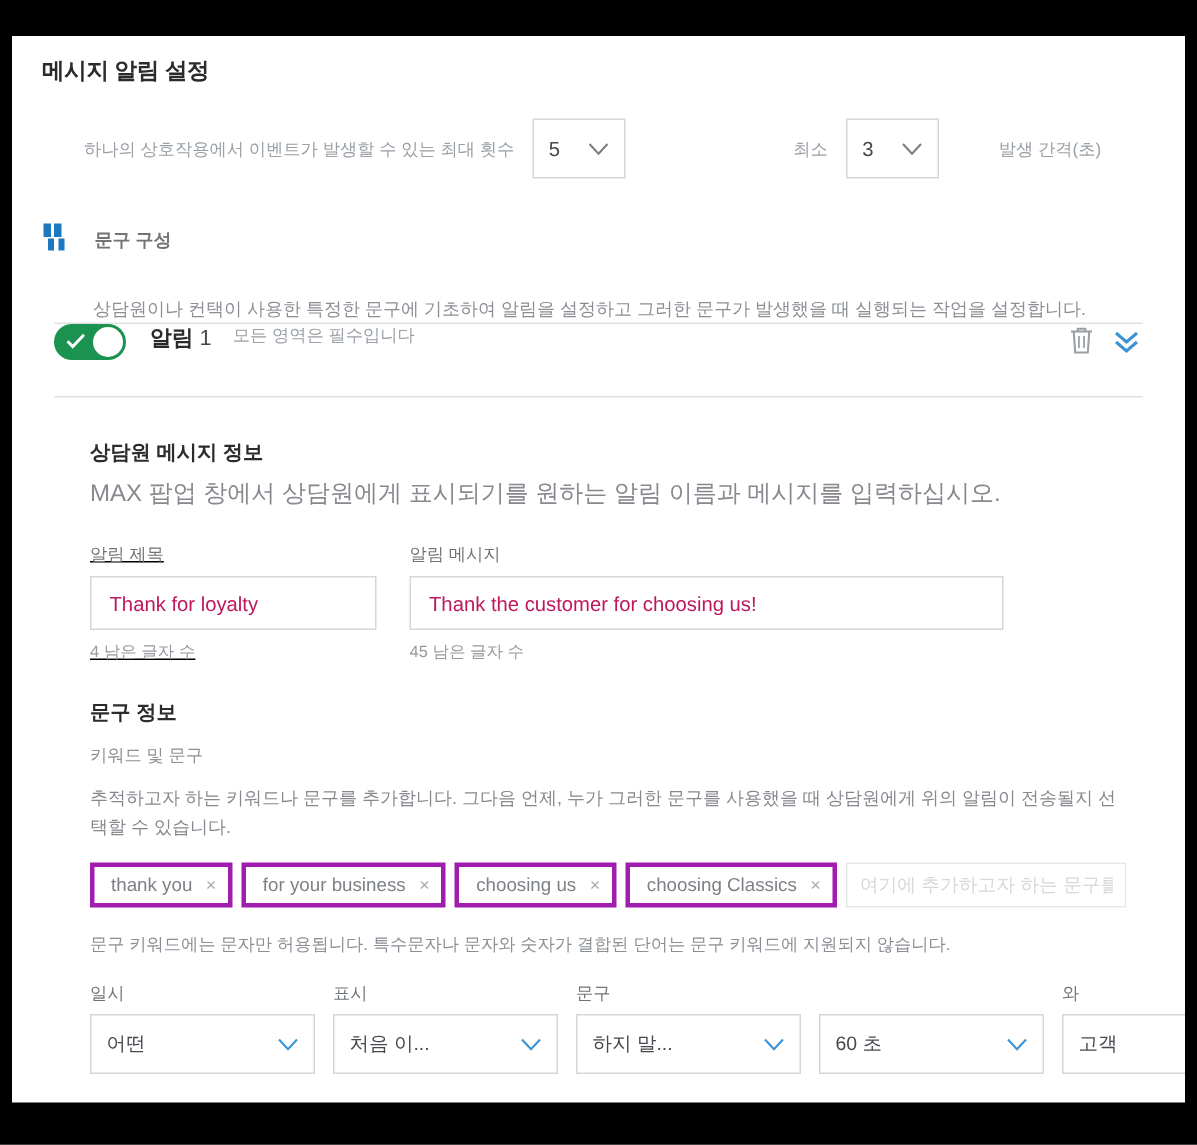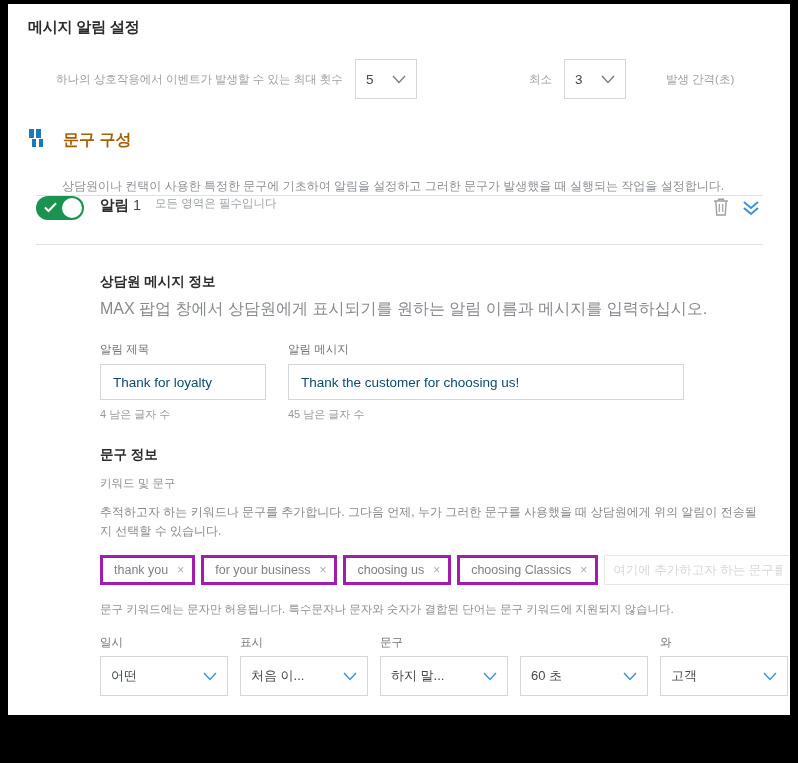--- a/index.html
+++ b/index.html
@@ -5,21 +5,21 @@
   * { box-sizing: border-box; }
   html, body {
     margin: 0; padding: 0;
     background: #000;
     width: 798px; height: 763px;
     overflow: hidden;
     font-family: "Liberation Sans", "DejaVu Sans", sans-serif;
   }
   .page {
     position: absolute;
-    left: 8px; top: 4px;
+    left: 8px; top: 24px;
     width: 782px; height: 711px;
     background: #ffffff;
     overflow: hidden;
   }
 
   
   .h-title {
     font-size: 15px;
     font-weight: bold;
     color: #2b2b2b;
@@ -81,23 +81,23 @@
     padding: 0 20px;
     margin-top: 26px;
     height: 30px;
   }
   .quote-icon {
     width: 28px; height: 24px;
     margin-right: 7px;
     flex: 0 0 auto;
   }
   .quote-title {
-    font-size: 16px;
+    font-size: 12px;
     font-weight: bold;
-    color: #a16207;
+    color: #737373;
   }
   .desc-row {
     padding: 0 20px 0 54px;
     margin-top: 22px;
     font-size: 12px;
     color: #8b8f94;
     line-height: 1.5;
   }
 
   hr.div {
@@ -151,21 +151,21 @@
   }
   .spacer { flex: 1; }
   .icon-btn {
     width: 22px; height: 22px;
     cursor: pointer;
     display: block;
   }
   .icon-gap { width: 8px; }
 
   
-  .body { padding: 0 28px 0 92px; }
+  .body { padding: 0 28px 0 52px; }
 
   .sub-title {
     font-size: 13.5px;
     font-weight: bold;
     color: #2b2b2b;
     margin-top: 28px;
   }
   .sub-desc {
     font-size: 16px;
     color: #86898e;
@@ -174,30 +174,30 @@
 
   .field-row {
     display: flex;
     margin-top: 22px;
   }
   .field-label {
     font-size: 11.5px;
     color: #6f7478;
     margin-bottom: 7px;
   }
-  .field-a { width: 166px; }
+  .field-a { width: 191px; text-decoration: underline; }
   .field-gap { width: 22px; }
   .field-b { width: 396px; }
   .text-input {
     width: 100%;
     height: 36px;
     border: 1px solid #d4d7da;
     background: #fff;
     font-size: 13.5px;
-    color: #0c4a6e;
+    color: #be185d;
     padding: 0 12px;
     font-family: "Liberation Sans", sans-serif;
     outline: none;
   }
   .counter {
     font-size: 11px;
     color: #96999e;
     margin-top: 7px;
   }
 
@@ -285,21 +285,21 @@
     align-items: flex-end;
   }
   .dd-col { margin-right: 12px; }
   .dd-col:last-child { margin-right: 0; }
   .dd-label {
     font-size: 11.5px;
     color: #6f7478;
     margin-bottom: 7px;
     height: 14px;
   }
-  .sel-dd { width: 128px; }
+  .sel-dd { width: 150px; }
   .sel-dd .val { font-size: 13px; }
 </style>
 </head>
 <body>
 
 <div class="page">
 
   <div class="top-section">
     <div class="h-title">메시지 알림 설정</div>
 

